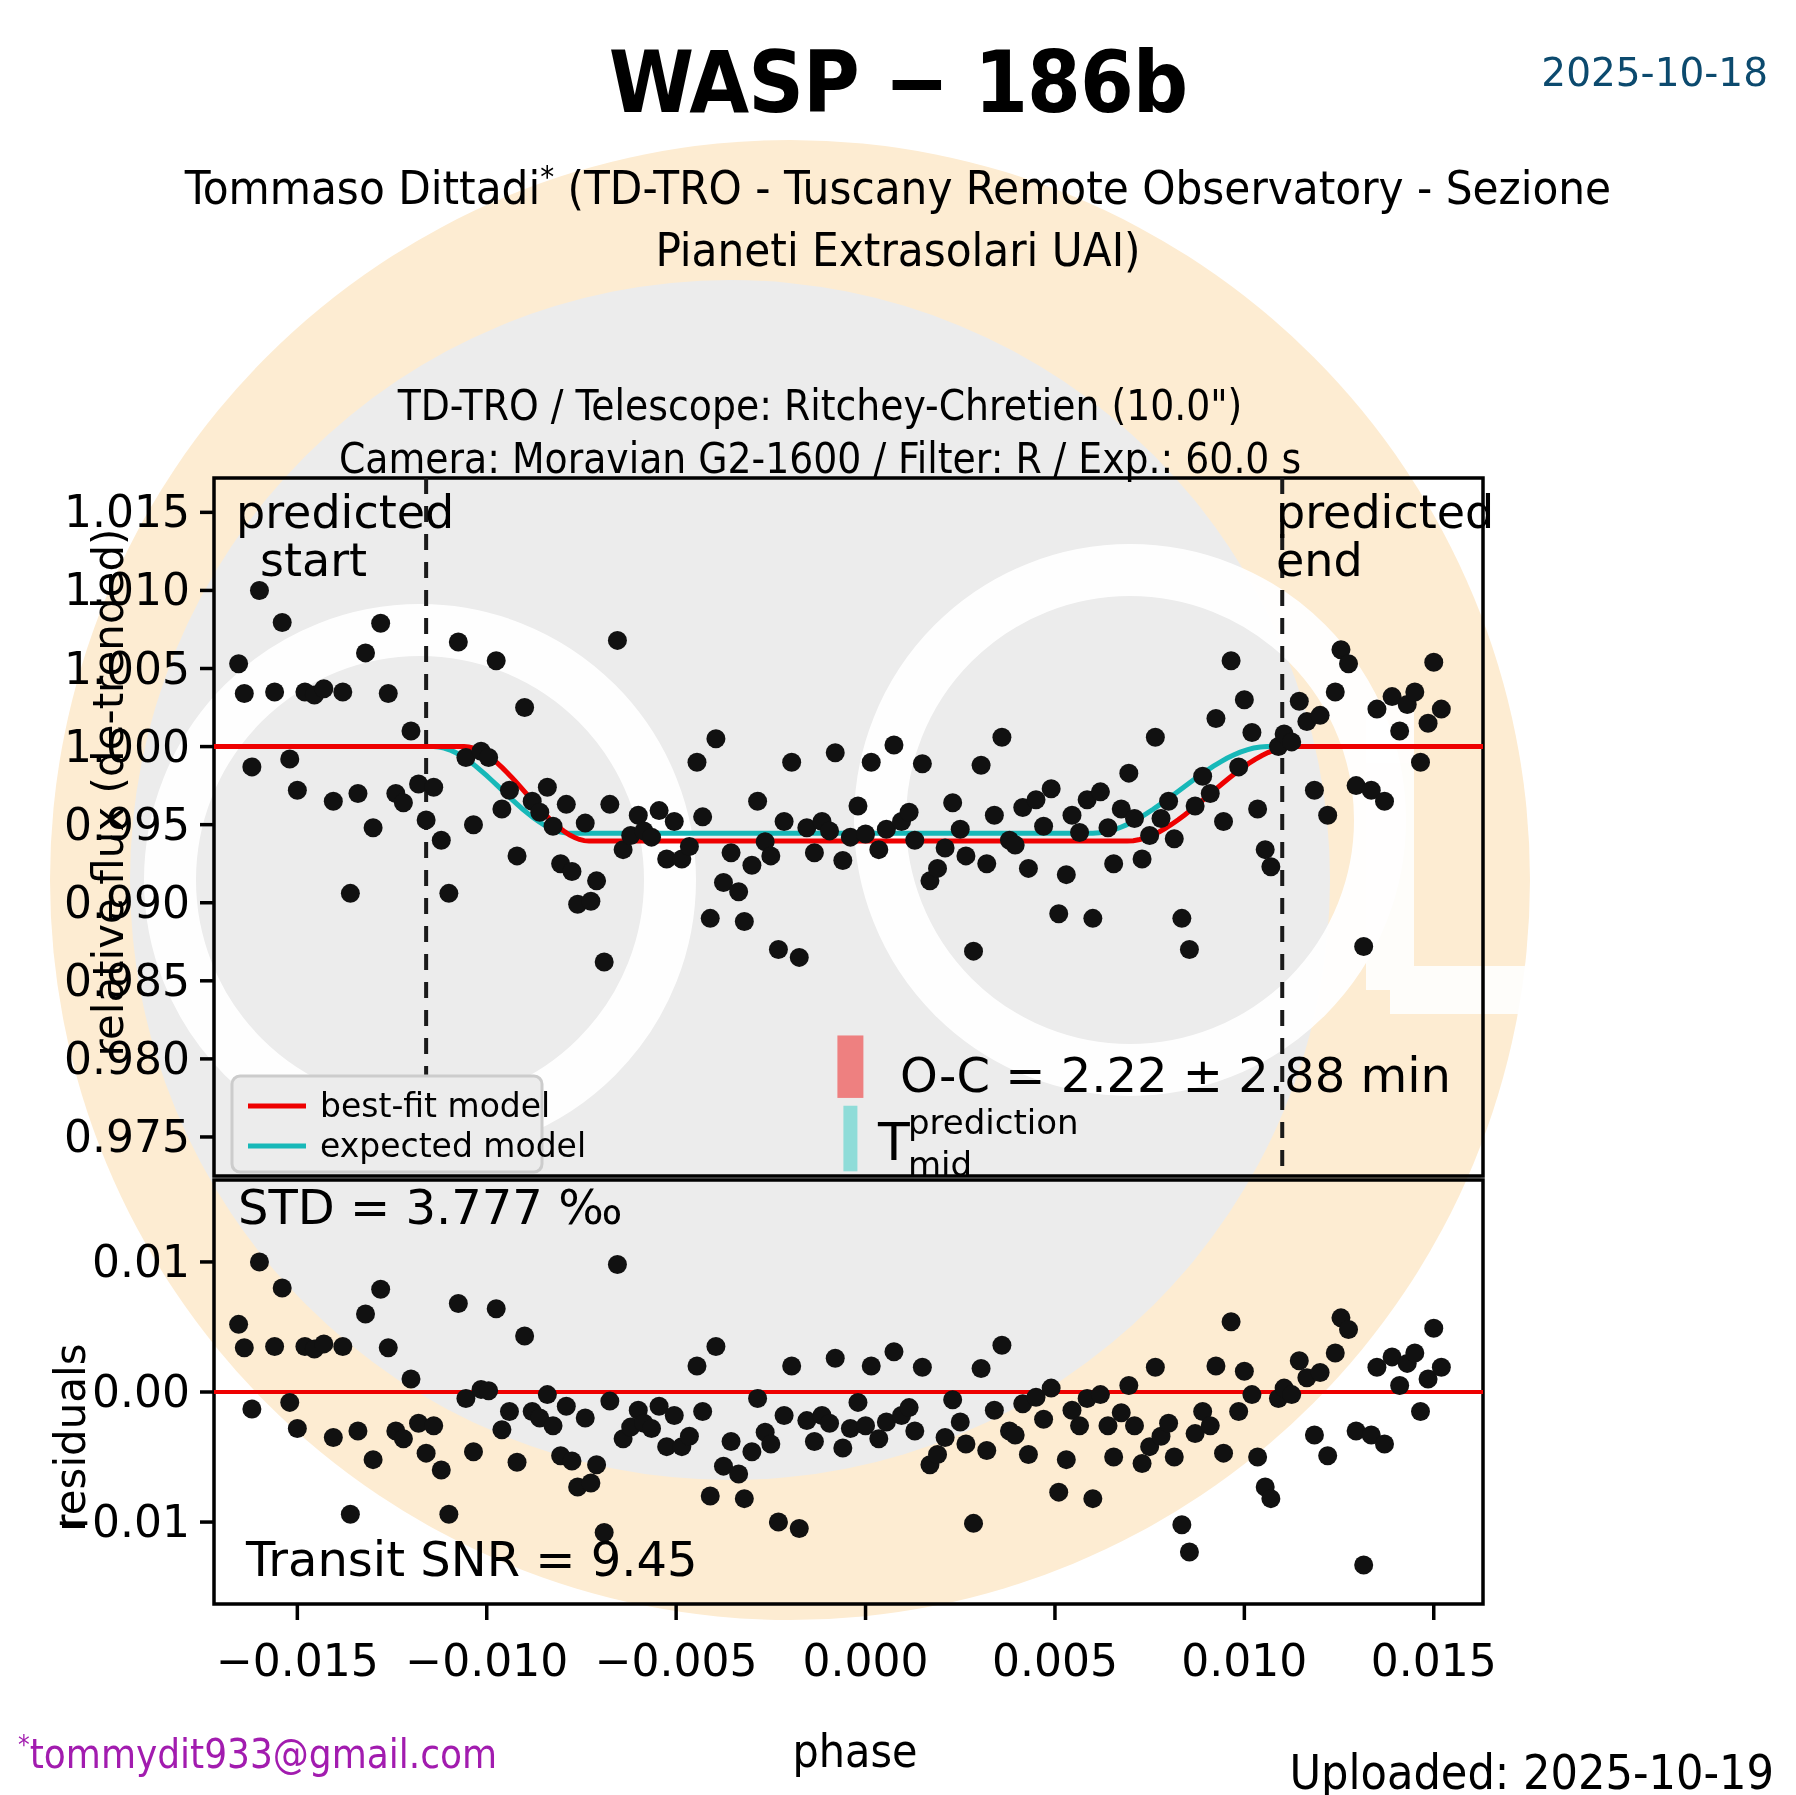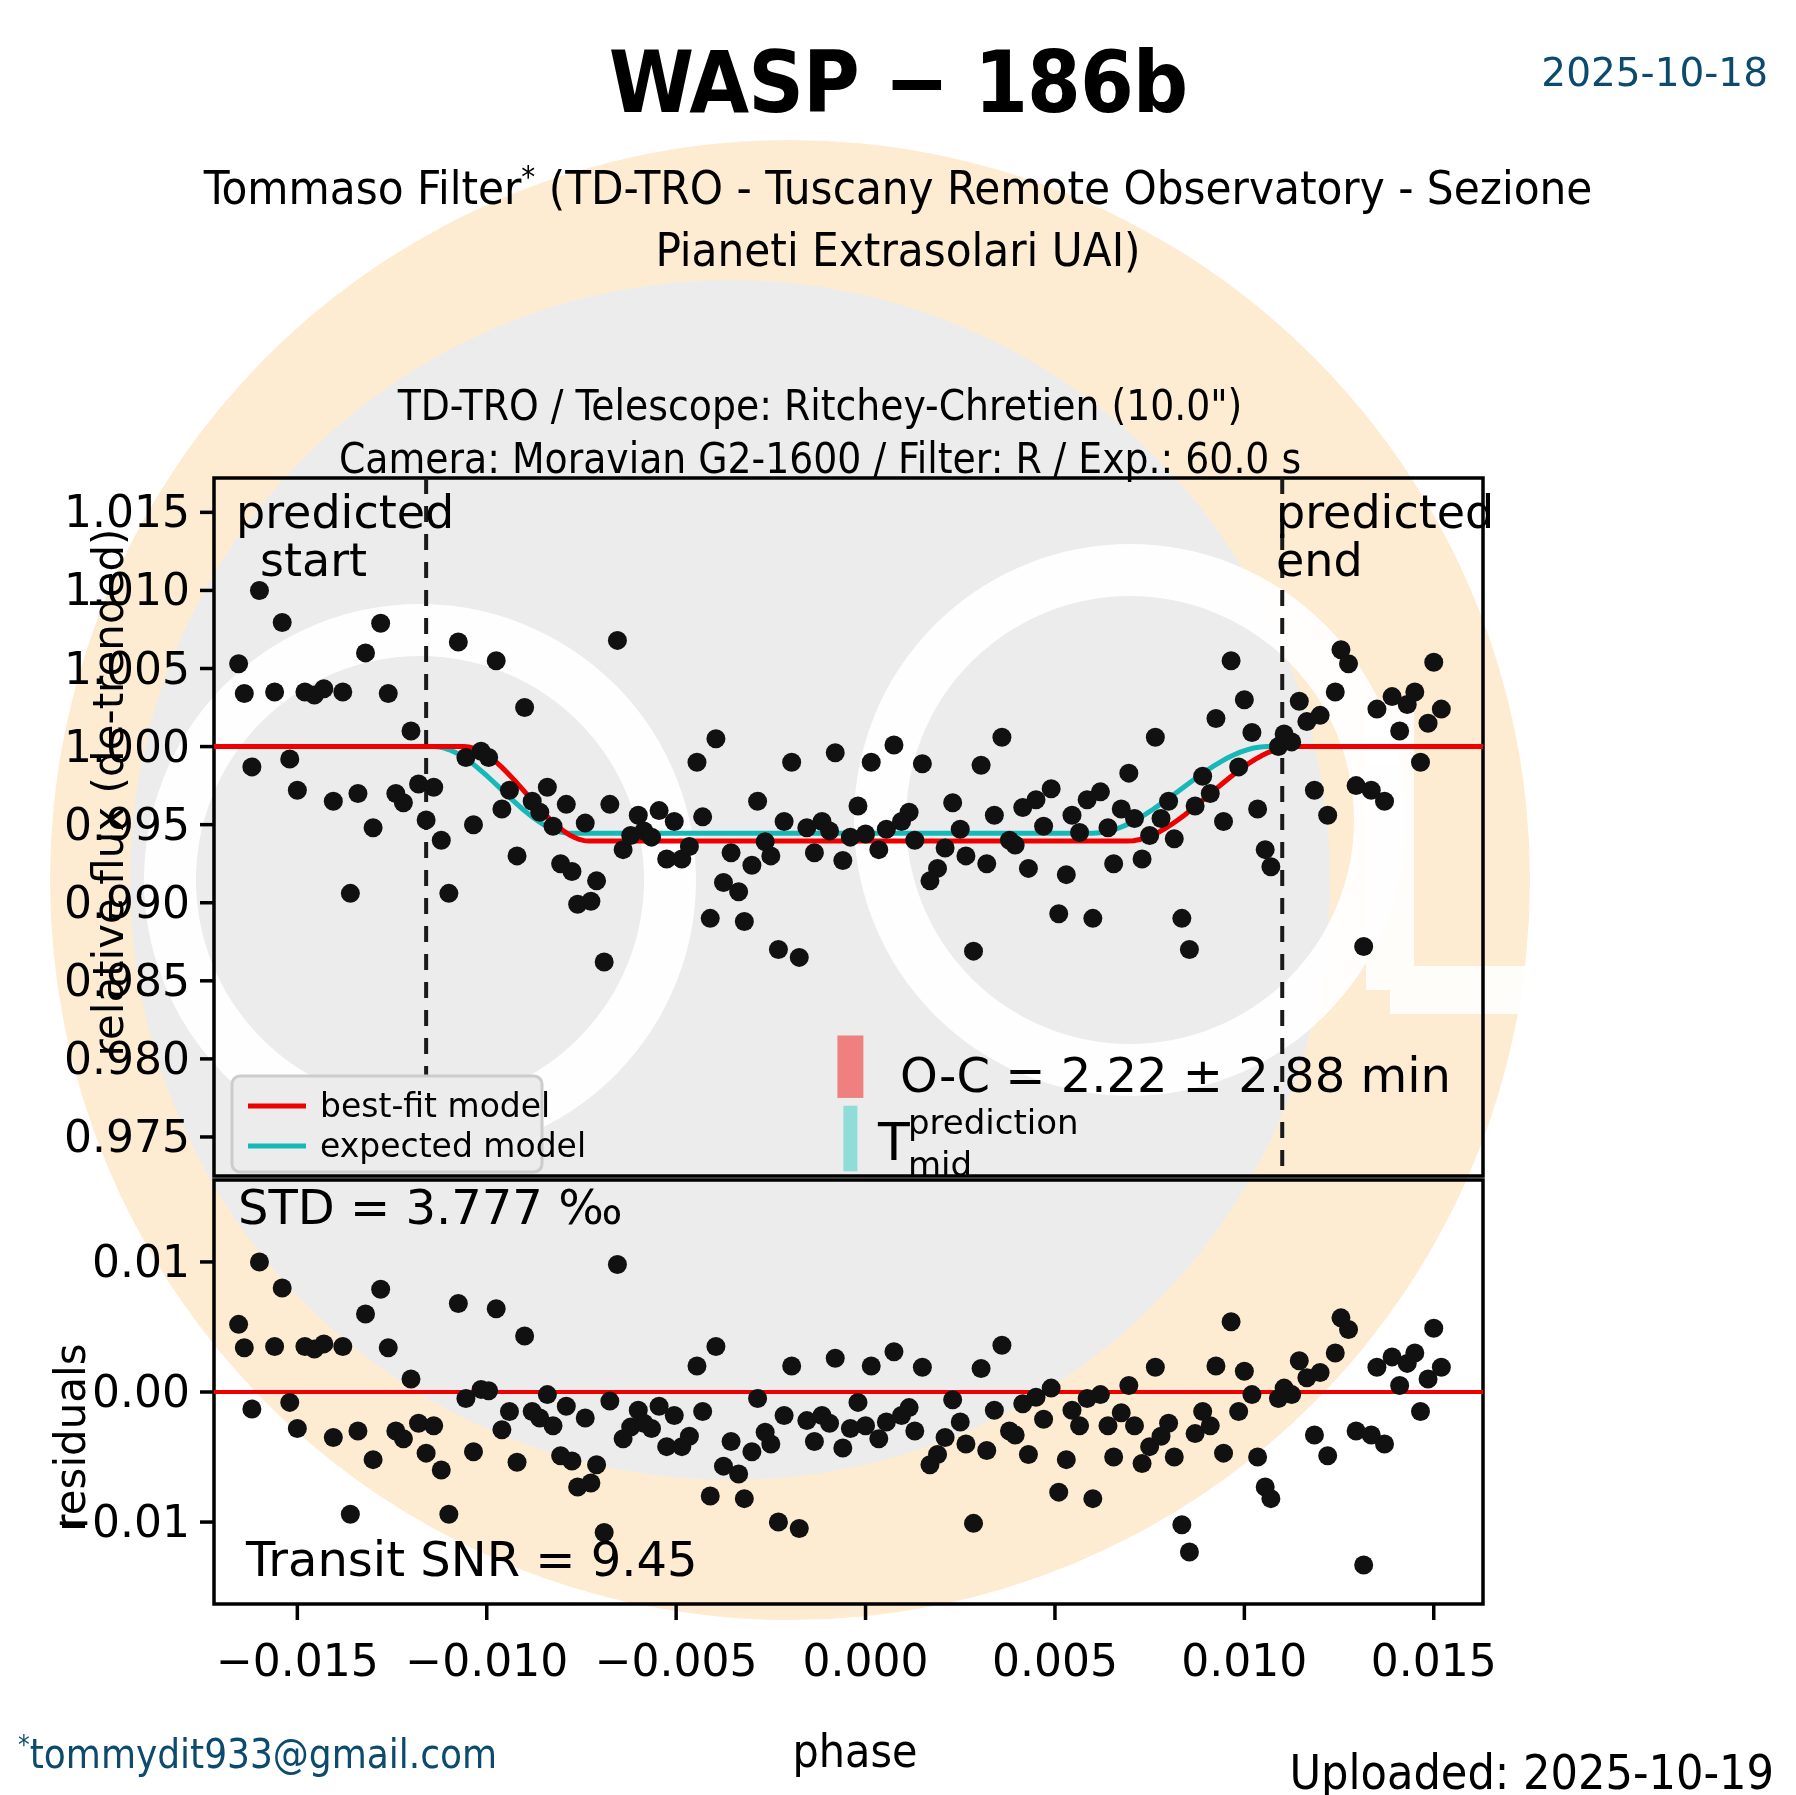--- a/index.html
+++ b/index.html
@@ -42,21 +42,21 @@
     font-size:42px;color:#000;
   }
   .axis-xlabel{
     position:absolute;left:240px;top:1716px;width:1230px;text-align:center;
     font-family:"DejaVu Sans Condensed","DejaVu Sans",sans-serif;
     font-size:46px;color:#000;
   }
   .footer-left{
     position:absolute;left:18px;top:1722px;
     font-family:"DejaVu Sans Condensed","DejaVu Sans",sans-serif;
-    font-size:40px;color:#0c4a6e;
+    font-size:40px;color:#a21caf;
   }
   .footer-left sup{font-size:26px;}
   .footer-right{
     position:absolute;right:22px;top:1736px;
     font-family:"DejaVu Sans Condensed","DejaVu Sans",sans-serif;
     font-size:48px;color:#000;
   }
   svg{display:block;}
   svg text{font-family:"DejaVu Sans",sans-serif;}
 </style>
@@ -76,21 +76,21 @@
     <path d="M1390 990 L1560 990"></path>
   </g>
 </svg>
 
 <div id="root">
 
   <div class="title">WASP − 186b</div>
   <div class="obsdate">2025-10-18</div>
 
   <div class="subtitle">
-    <span>Tommaso Filter</span><sup>*</sup><span> (TD-TRO - Tuscany Remote Observatory - Sezione</span><br>
+    <span>Tommaso Dittadi</span><sup>*</sup><span> (TD-TRO - Tuscany Remote Observatory - Sezione</span><br>
     <span>Pianeti Extrasolari UAI)</span>
   </div>
 
   <div class="instr">
     <span>TD-TRO / Telescope: Ritchey-Chretien (10.0")</span><br>
     <span>Camera: Moravian G2-1600 / Filter: R / Exp.: 60.0 s</span>
   </div>
 
   <div class="axis-ylabel-main">relative flux (de-trended)</div>
   <div class="axis-ylabel-res">residuals</div>

